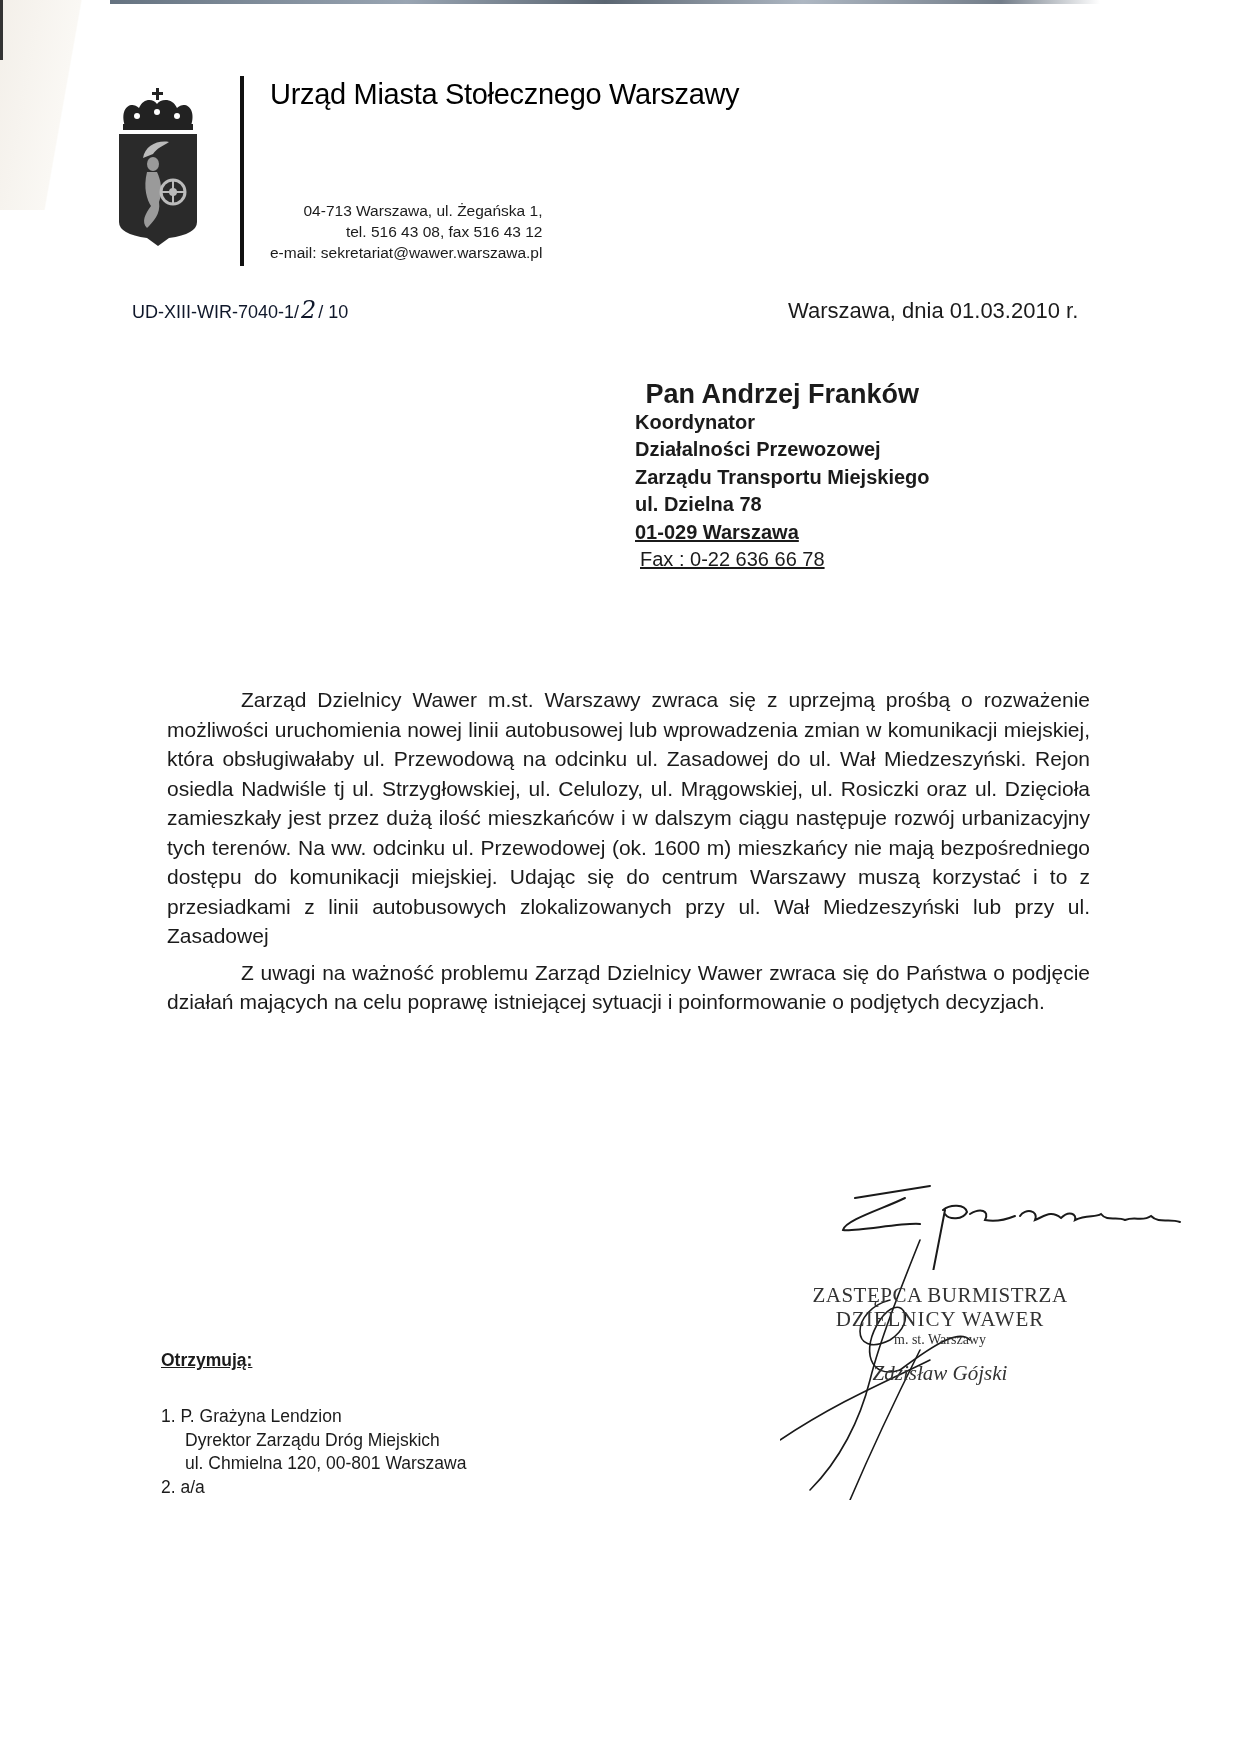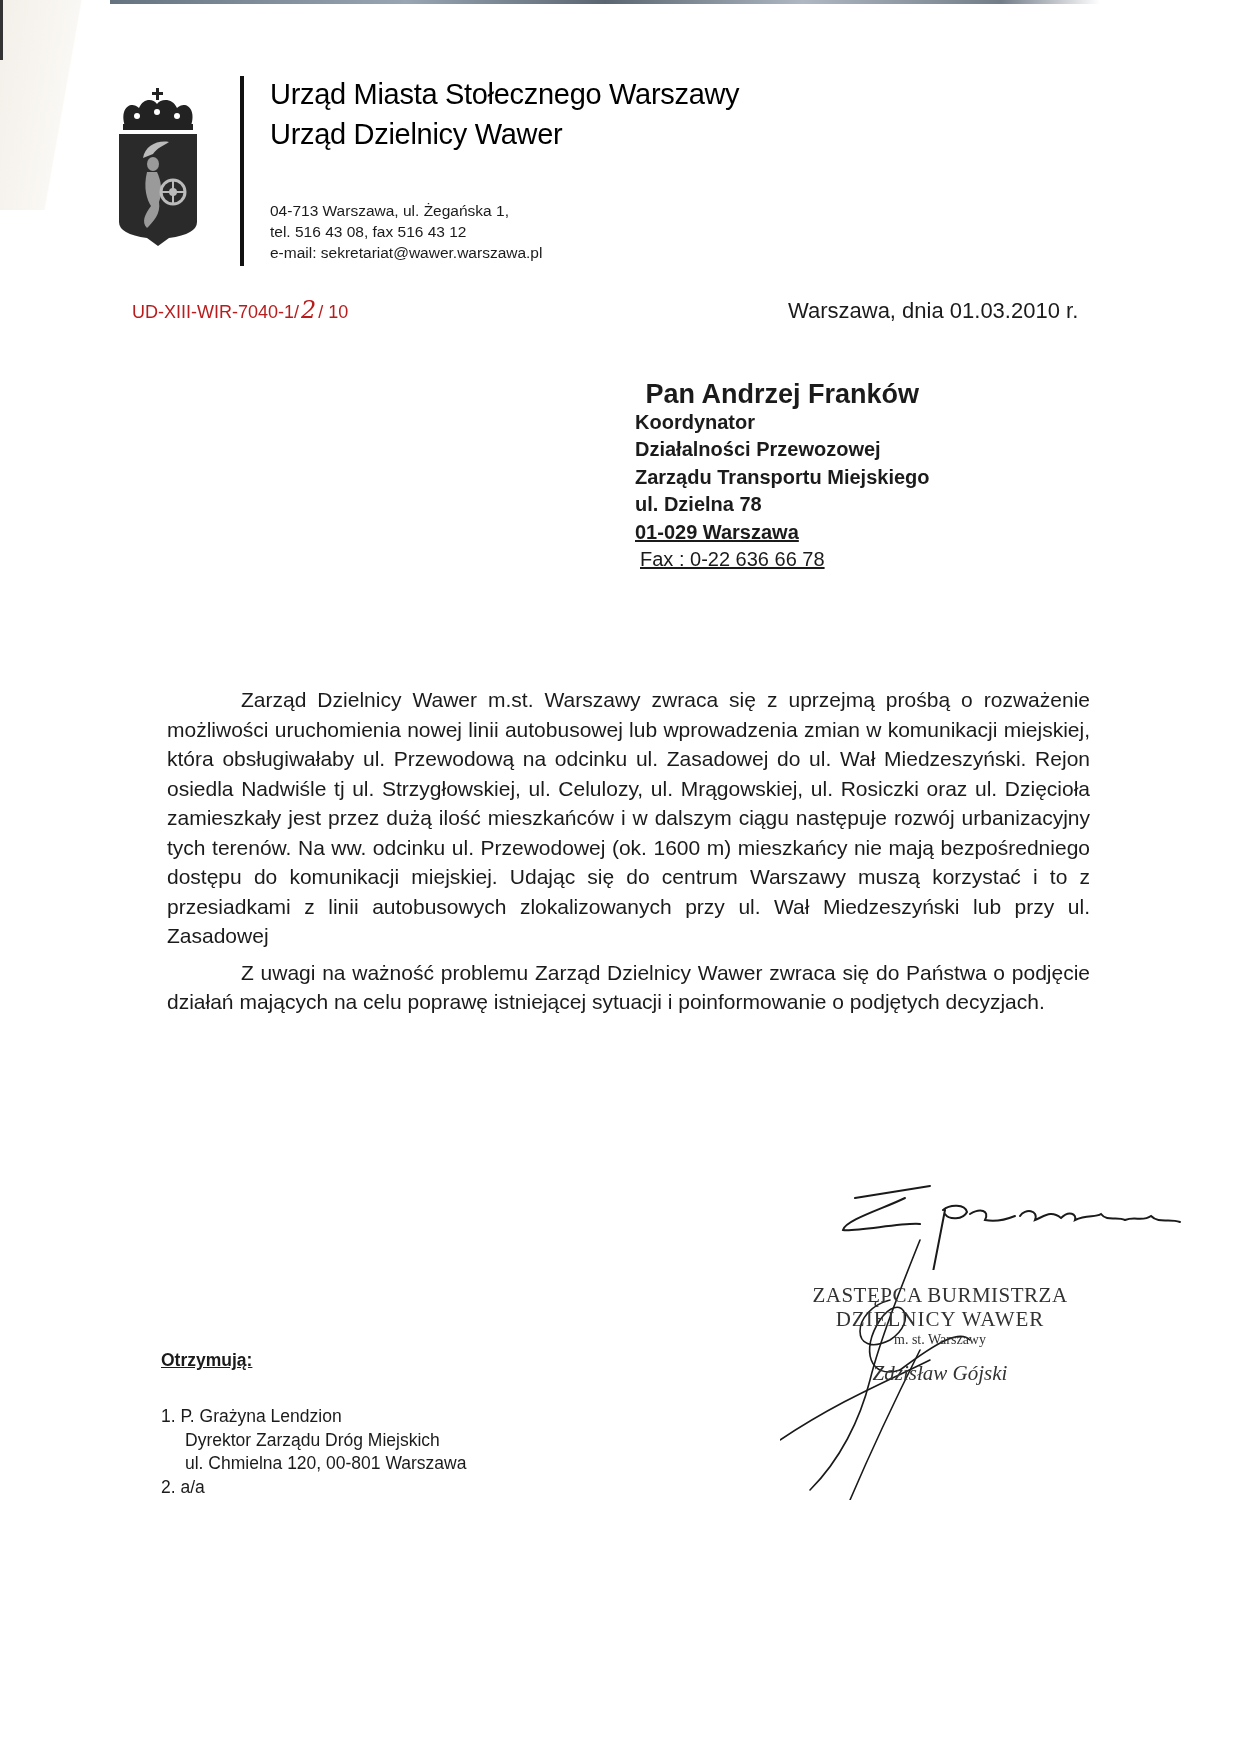--- a/index.html
+++ b/index.html
@@ -14,23 +14,23 @@
   .scan-fold { position: absolute; left: 0; top: 0; width: 110px; height: 210px;
     background: linear-gradient(100deg,#f3efe9 0%,#faf8f4 55%,transparent 56%); }
   .scan-fold-edge { position:absolute; left:0; top:0; width:3px; height:60px; background:#333; }
 
   .crest { position: absolute; left: 117px; top: 88px; width: 82px; height: 158px; }
   .vbar { position: absolute; left: 240px; top: 76px; width: 4px; height: 190px; background:#111; }
 
   .office { position: absolute; left: 270px; top: 74px; font-size: 29px; line-height: 40px; color:#000000; letter-spacing:-0.3px; }
   .office div { white-space: nowrap; }
   .contact { position: absolute; left: 270px; top: 200px; font-size: 15.5px; line-height: 21px; color:#1b1b1b; }
-  .contact div { white-space: nowrap; }
+  .contact div { white-space: nowrap; text-align: right; }
 
-  .refline { position: absolute; left: 132px; top: 296px; font-size: 18px; color:#b91c1c; white-space:nowrap; }
+  .refline { position: absolute; left: 132px; top: 296px; font-size: 18px; color:#0f172a; white-space:nowrap; }
   .refline .hand { font-family: "DejaVu Serif", serif; font-style: italic; font-size: 24px; margin: 0 2px; }
   .dateline { position: absolute; left: 788px; top: 298px; font-size: 22px; color:#1b1b1b; white-space:nowrap; }
 
   .recipient { position: absolute; left: 635px; top: 381px; font-size: 20px; line-height: 27.5px; font-weight: bold; color:#1b1b1b; }
   .recipient div { white-space: nowrap; }
   .recipient .r-name { font-size: 27px; text-align: center; }
   .recipient .r-ul { text-decoration: underline; }
   .recipient .r-fax { font-weight: normal; margin-left: 5px; text-decoration: underline; }
 
   .body-text { position: absolute; left: 160px; top: 678px; width: 937px; font-size: 21px; line-height: 29.5px; text-align: justify; color:#1b1b1b; }
@@ -81,21 +81,20 @@
   <circle cx="56" cy="104" r="4" fill="#bbb"></circle>
   <g stroke="#bbb" stroke-width="2">
     <line x1="56" y1="92" x2="56" y2="116"></line>
       <line x1="44" y1="104" x2="68" y2="104"></line>
   </g>
 </svg>
 <div class="vbar"></div>
 
 <div class="office">
   <div>Urząd Miasta Stołecznego Warszawy</div>
-  <div>Urząd Dzielnicy Wawer</div>
 </div>
 <div class="contact">
   <div>04-713 Warszawa, ul. Żegańska 1,</div>
   <div>tel. 516 43 08, fax 516 43 12</div>
   <div>e-mail: sekretariat@wawer.warszawa.pl</div>
 </div>
 
 <div class="refline">
   <span>UD-XIII-WIR-7040-1/</span><span class="hand">2</span><span>/ 10</span>
 </div>

